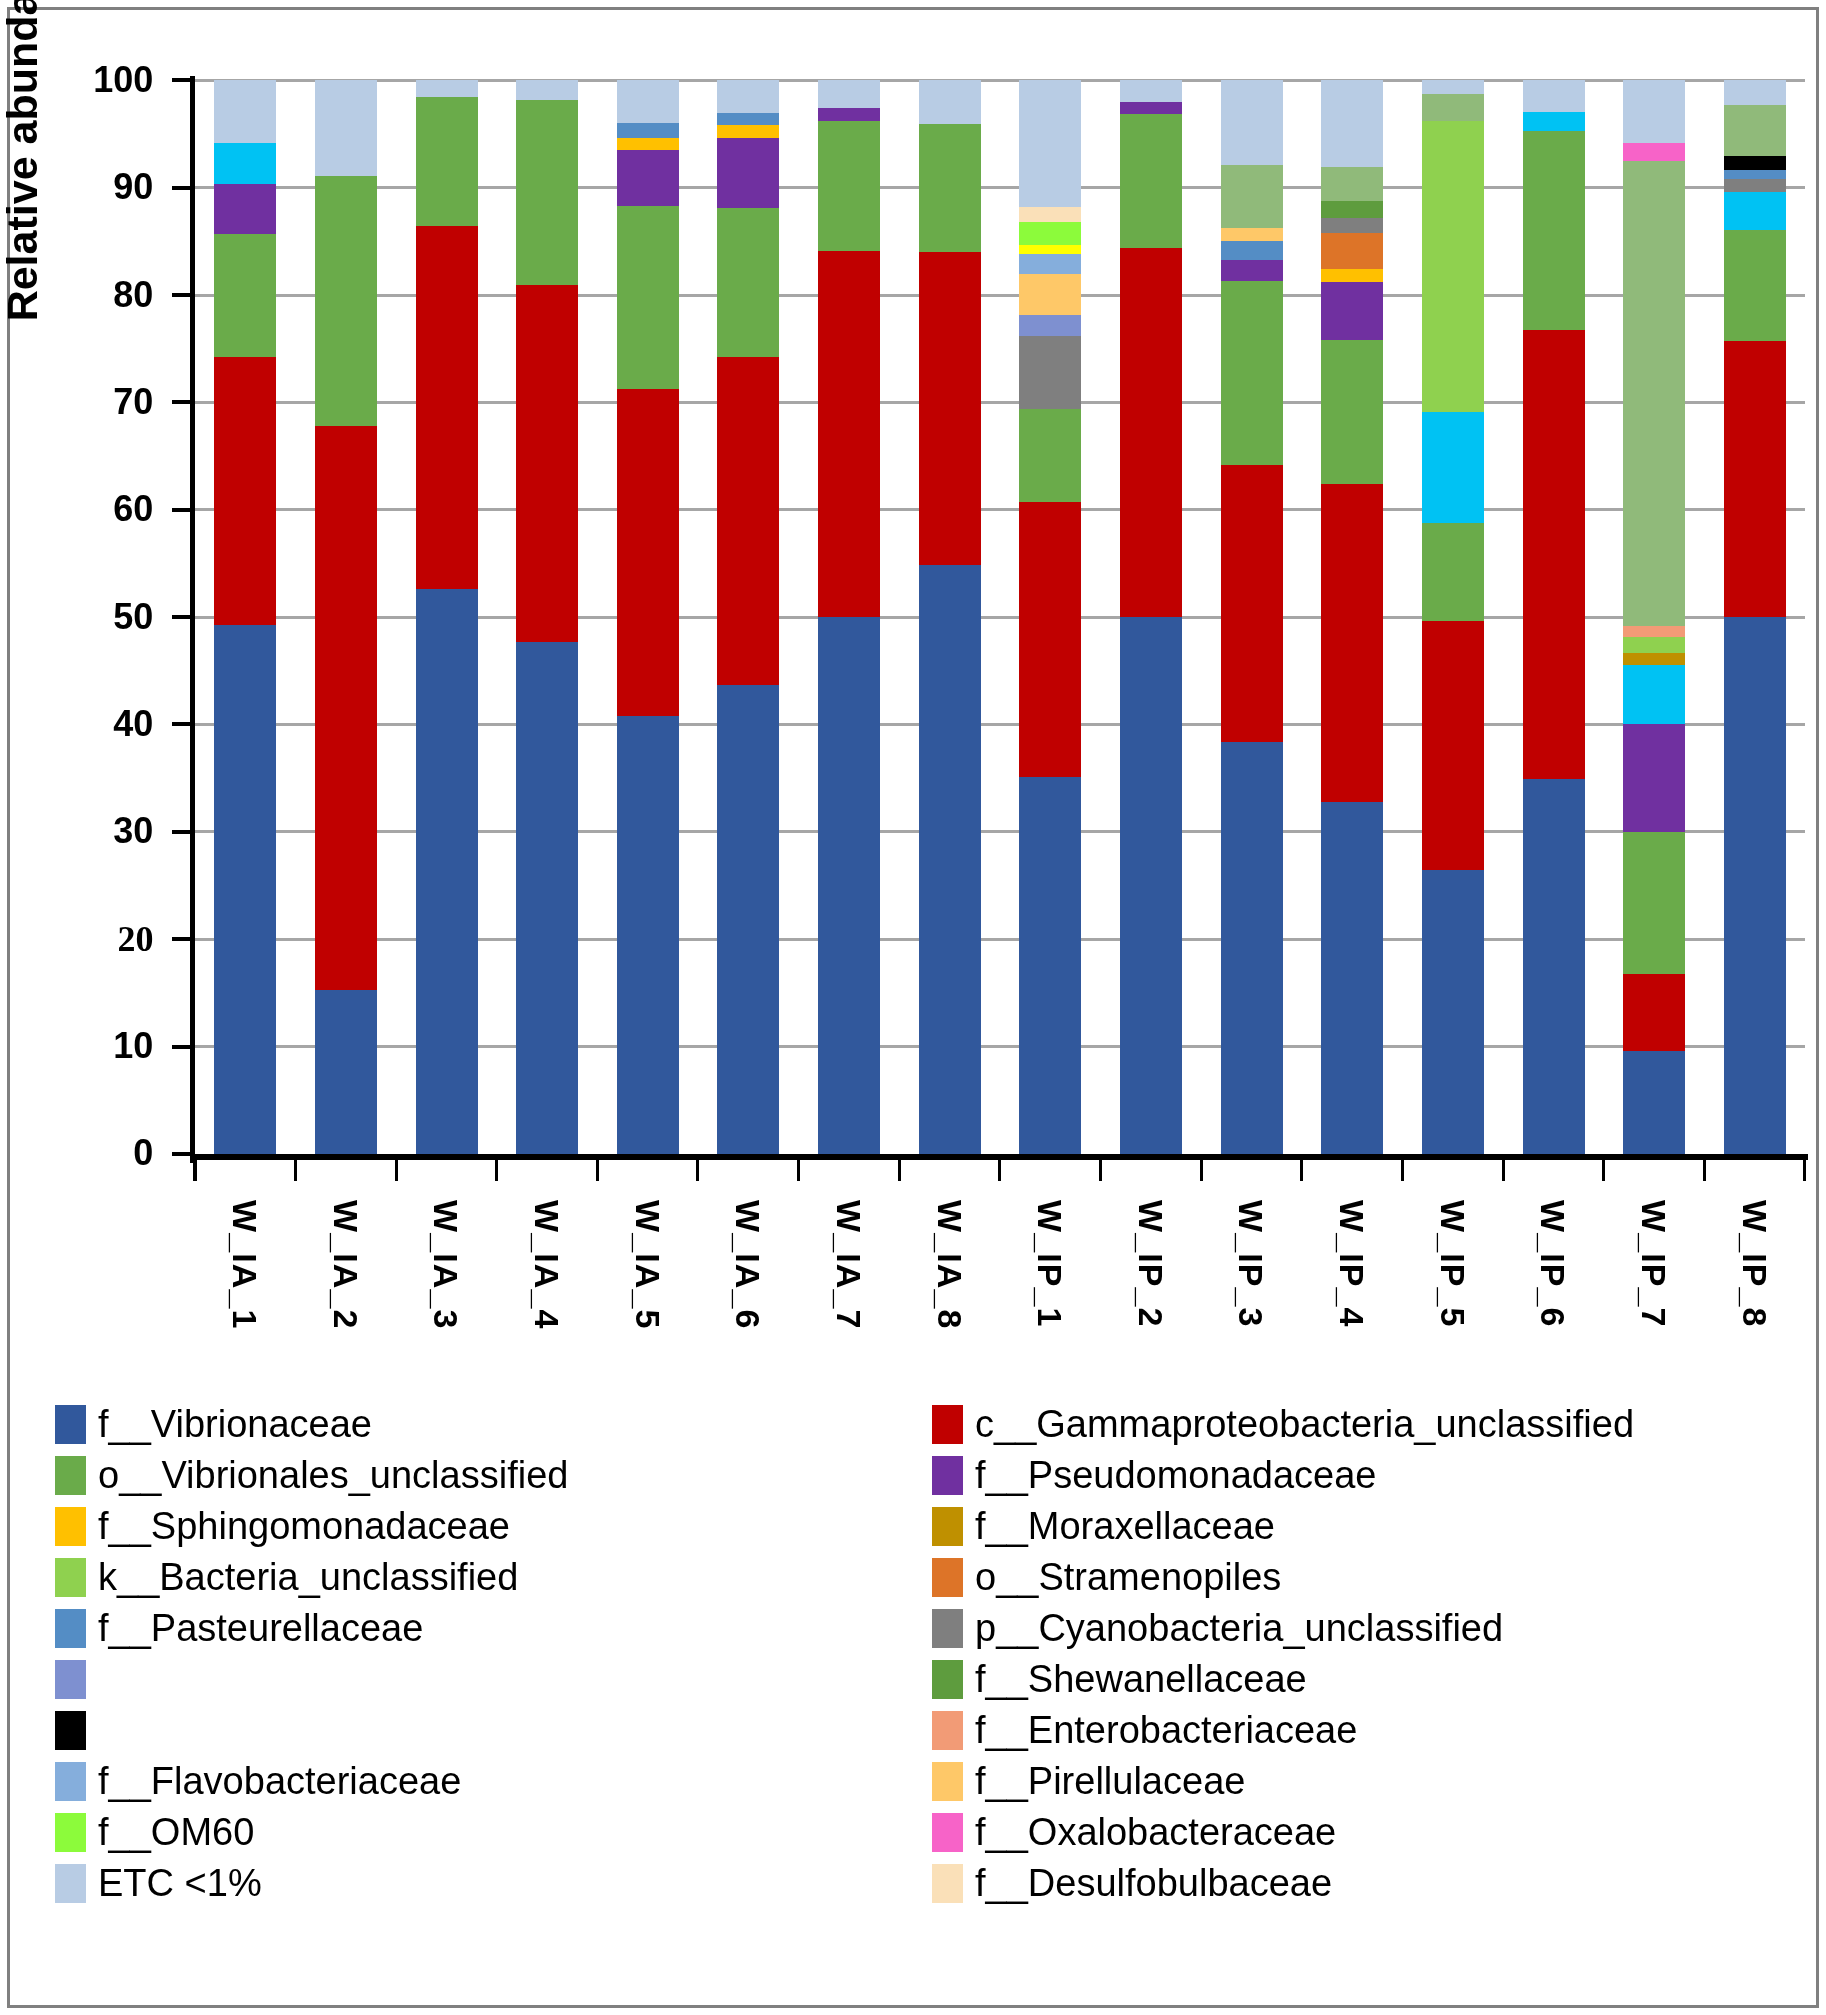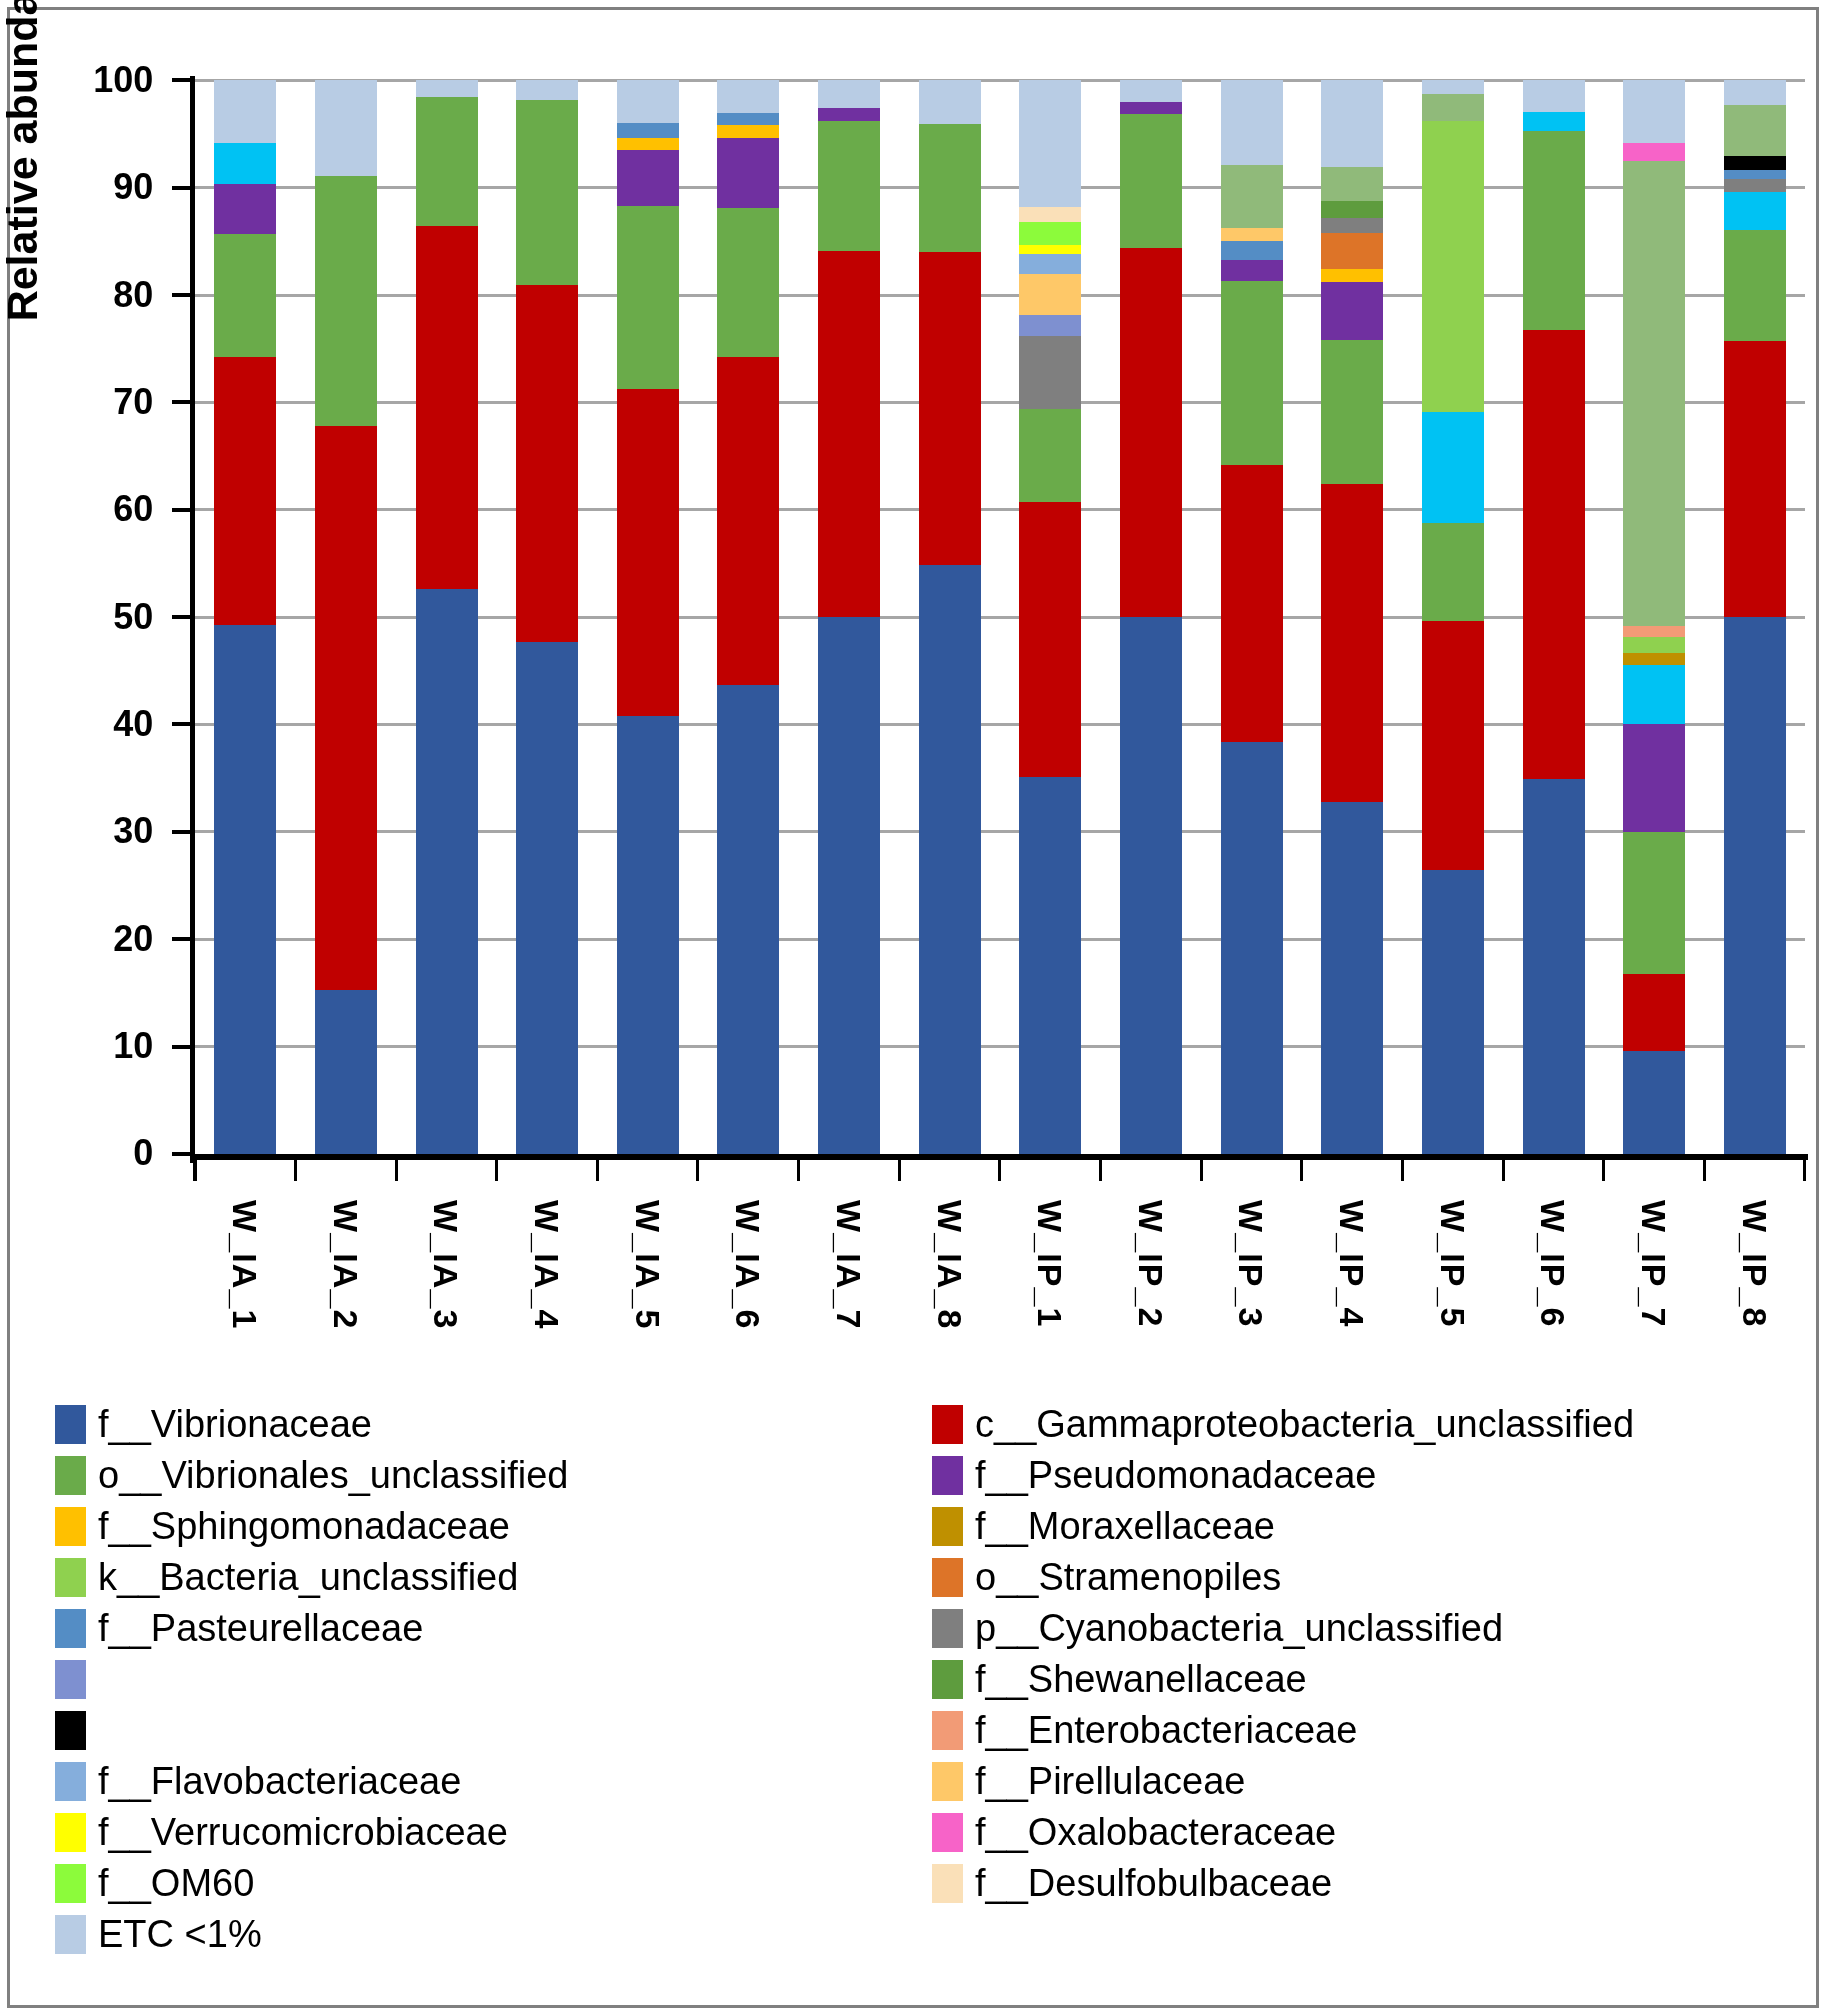--- a/index.html
+++ b/index.html
@@ -251,24 +251,20 @@
           <div class="legend-swatch" style="background: rgb(126, 144, 208);"></div>
         </div>
         <div class="legend-item">
           <div class="legend-swatch" style="background: rgb(0, 0, 0);"></div>
         </div>
         <div class="legend-item">
           <div class="legend-swatch" style="background: rgb(133, 174, 220);"></div>
           <div class="legend-label">f__Flavobacteriaceae</div>
         </div>
         <div class="legend-item">
-          <div class="legend-swatch" style="background: rgb(255, 255, 0);"></div>
-          <div class="legend-label">f__Verrucomicrobiaceae</div>
-        </div>
-        <div class="legend-item">
           <div class="legend-swatch" style="background: rgb(140, 251, 59);"></div>
           <div class="legend-label">f__OM60</div>
         </div>
         <div class="legend-item">
           <div class="legend-swatch" style="background: rgb(184, 204, 228);"></div>
           <div class="legend-label">ETC &lt;1%</div>
         </div>
       </div>
     <div class="legend-col right">
         <div class="legend-item">
@@ -308,21 +304,21 @@
           <div class="legend-label">f__Oxalobacteraceae</div>
         </div>
         <div class="legend-item">
           <div class="legend-swatch" style="background: rgb(250, 224, 184);"></div>
           <div class="legend-label">f__Desulfobulbaceae</div>
         </div>
       </div>
   </div>
 <div class="y-label" style="top: 1135px; left: 16.4px;">0</div>
     <div class="y-label" style="top: 1028px; left: 16.4px;">10</div>
-    <div class="y-label" style="top: 921px; left: 16.4px;">20</div>
+    <div class="y-label" style="top: 921px; left: 16.4px; font-family: Liberation Serif, serif;">20</div>
     <div class="y-label" style="top: 813px; left: 16.4px;">30</div>
     <div class="y-label" style="top: 706px; left: 16.4px;">40</div>
     <div class="y-label" style="top: 599px; left: 16.4px;">50</div>
     <div class="y-label" style="top: 491px; left: 16.4px;">60</div>
     <div class="y-label" style="top: 384px; left: 16.4px;">70</div>
     <div class="y-label" style="top: 277px; left: 16.4px;">80</div>
     <div class="y-label" style="top: 169px; left: 16.4px;">90</div>
     <div class="y-label" style="top: 62px; left: 16.4px;">100</div>
     <div class="x-label" style="left: 225px;">W_IA_1</div>
     <div class="x-label" style="left: 326px;">W_IA_2</div>

